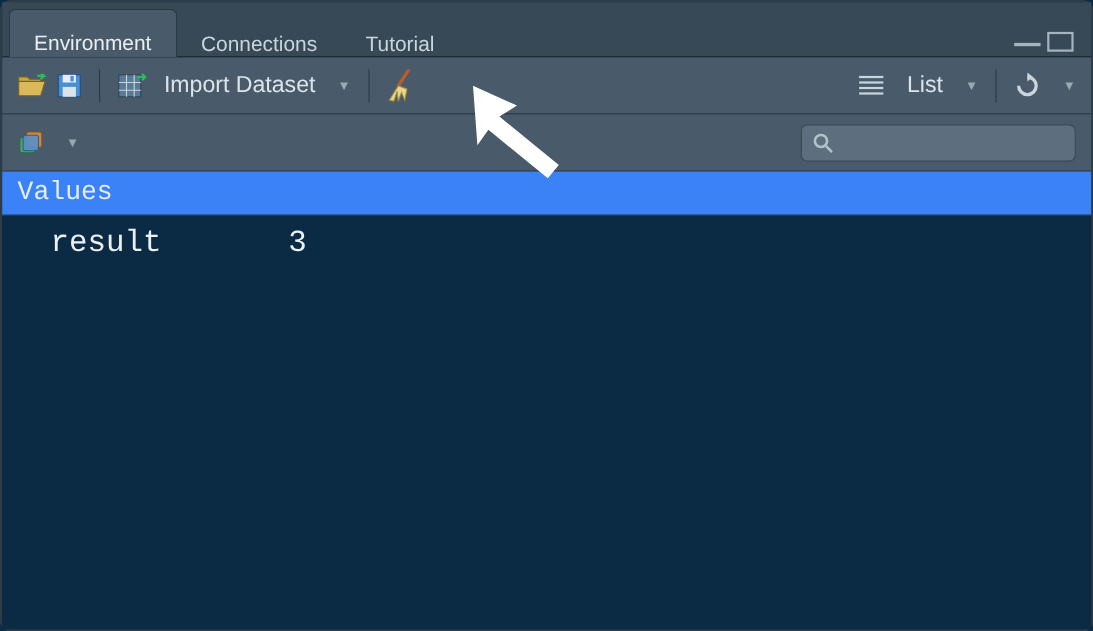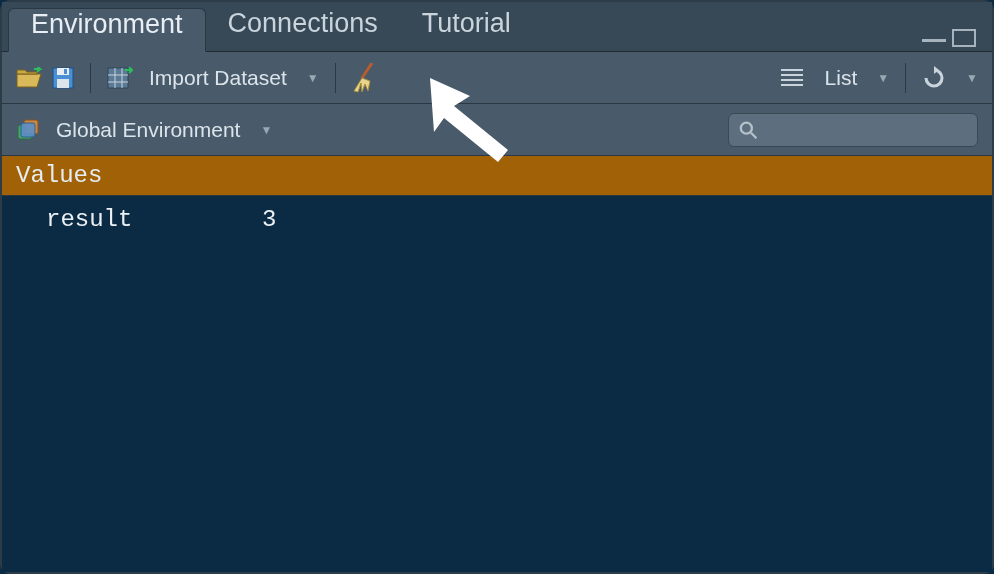--- a/index.html
+++ b/index.html
@@ -27,23 +27,23 @@
     align-items: flex-end;
     height: 50px;
     background: #374957;
     border-bottom: 1px solid #1f2a33;
     position: relative;
     padding: 0 6px;
   }
   .tab {
     height: 44px;
     display: flex;
-    align-items: flex-start;
+    align-items: flex-end;
     padding: 0 22px;
-    font-size: 27px;
+    font-size: 19px;
     color: #c9d4dc;
     cursor: pointer;
     border-top-left-radius: 6px;
     border-top-right-radius: 6px;
     position: relative;
     top: 1px;
   }
   .tab.active {
     background: #495b6b;
     color: #e8eef3;
@@ -143,41 +143,41 @@
     border: none;
     outline: none;
     color: #e0e7ec;
     font-size: 18px;
     width: 100%;
   }
 
   
   .values-header {
     height: 40px;
-    background: #a16207;
+    background: #3b82f6;
     display: flex;
     align-items: center;
     padding: 0 14px;
     font-family: "Courier New", monospace;
     font-size: 24px;
     color: #e6edf2;
     border-bottom: 1px solid #2b3742;
   }
 
   
   .data-area {
     flex: 1;
     background: #0b2a44;
     padding: 8px 0;
     position: relative;
   }
   .data-row {
     display: flex;
     font-family: "Courier New", monospace;
-    font-size: 24px;
+    font-size: 28px;
     color: #eaf0f4;
     padding: 2px 0;
   }
   .data-name-col {
     width: 260px;
     padding-left: 44px;
   }
   .data-value-col {
     flex: 1;
   }
@@ -272,21 +272,20 @@
     </span>
   </div>
 
   <div class="scope-row" data-name="scope-row">
     <span class="tool-btn" data-name="environment-scope-button">
       <svg data-name="environments-stack-icon" width="24" height="22" viewBox="0 0 24 22">
         <rect x="2" y="6" width="14" height="14" rx="2" fill="#4aa36a" stroke="#2d6b42"></rect>
         <rect x="8" y="1" width="14" height="14" rx="2" fill="#d48a3e" stroke="#8a551f" opacity="0.95"></rect>
         <rect x="5" y="4" width="14" height="14" rx="2" fill="#5a8fc9" stroke="#2c5a8e" opacity="0.9"></rect>
       </svg>
-      <span data-name="environment-scope-label">Global Environment</span>
       <span class="dropdown-arrow" data-name="chevron-down-icon">▼</span>
     </span>
     <div class="search-box" data-name="search-box">
       <svg data-name="search-icon" width="20" height="20" viewBox="0 0 20 20">
         <circle cx="8" cy="8" r="6" fill="none" stroke="#b6c2cb" stroke-width="2.5"></circle>
         <line x1="13" y1="13" x2="19" y2="19" stroke="#b6c2cb" stroke-width="2.5"></line>
       </svg>
       <input type="text" data-name="search-input" placeholder="" style="">
     </div>
   </div>

